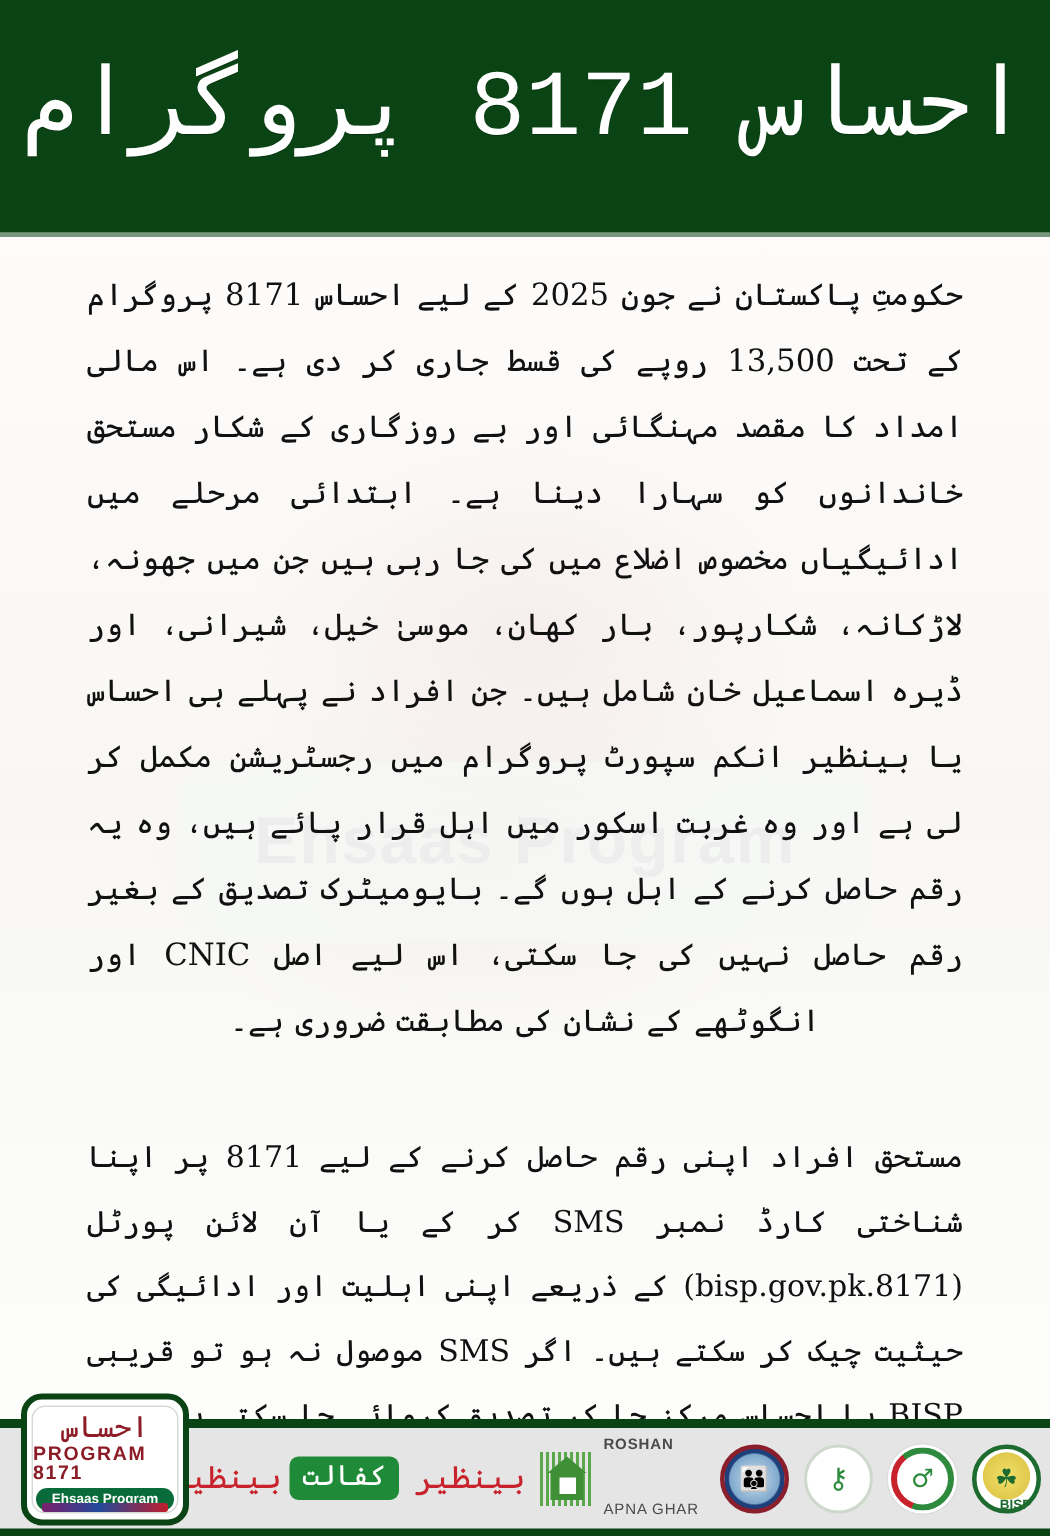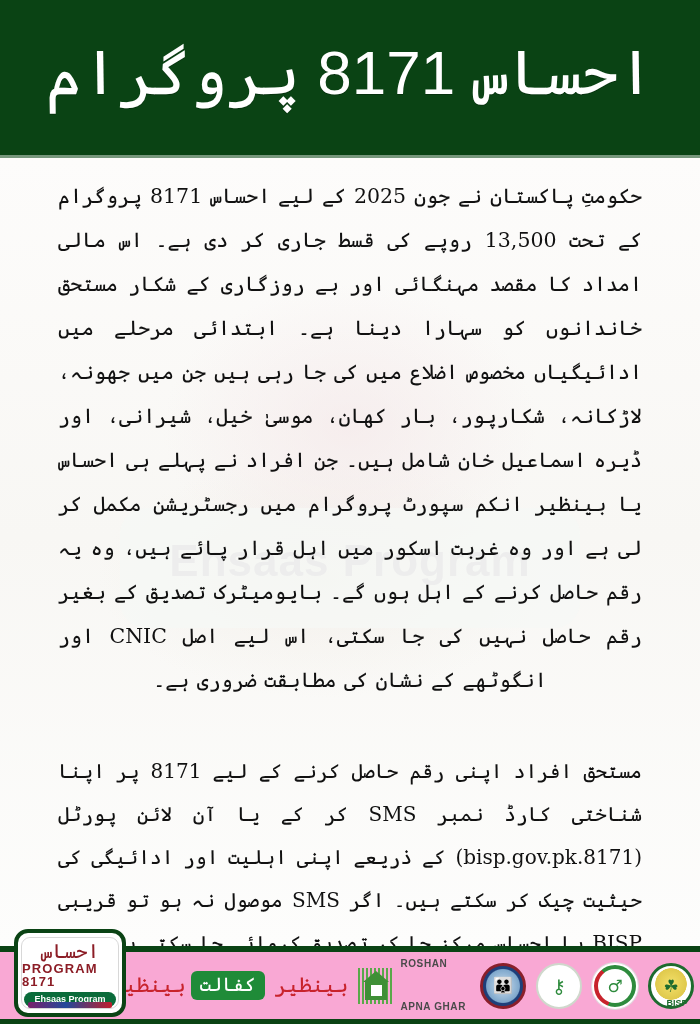--- a/index.html
+++ b/index.html
@@ -32,21 +32,21 @@
     height: 155px;
     background: #0a4314;
     display: flex;
     align-items: center;
     justify-content: center;
     position: relative;
     flex: 0 0 auto;
   }
   .header-banner .title {
     color: #ffffff;
-    font-family: Liberation Sans, sans-serif;
+    font-family: Liberation Mono, monospace;
     font-size: 62px;
     line-height: 1.15;
     font-weight: 400;
     letter-spacing: 0.5px;
     direction: rtl;
     white-space: nowrap;
     text-shadow: 0 1px 0 rgba(0,0,0,0.25);
     padding-bottom: 10px;
   }
   .header-rule {
@@ -111,21 +111,21 @@
   }
   .para-1 { margin-bottom: 0; }
   .para-gap { height: 48px; }
   .para-2 { font-size: 20px; line-height: 43px; }
 
   
   .footer {
     flex: 0 0 auto;
     height: 78px;
     position: relative;
-    background: #f9a8d4;
+    background: #e5e5e5;
     border-top: 6px solid #0a4314;
     border-bottom: 5px solid #0a4314;
     display: flex;
     align-items: center;
     padding: 0 6px 0 150px;
     direction: rtl;
     justify-content: flex-start;
     gap: 10px;
   }
 
@@ -264,21 +264,21 @@
     width: 22px; height: 18px; background: #3f8f36;
   }
   .roshan-win {
     position: absolute; top: 17px; width: 11px; height: 11px;
     background: #ffffff; z-index: 2;
   }
   .roshan-text {
     line-height: 1.05; font-family: "Liberation Sans", sans-serif;
   }
   .roshan-text .l1 { font-size: 10px; font-weight: 700; color: #4a4a4a; letter-spacing: 0.6px; }
-  .roshan-text .l2 { font-size: 10px; font-weight: 700; color: #4a4a4a; letter-spacing: 0.6px; margin-top: 32px; }
+  .roshan-text .l2 { font-size: 10px; font-weight: 400; color: #4a4a4a; letter-spacing: 0.6px; margin-top: 32px; }
 
   
   .pill-yellow {
     background: #f2c313;
     border-radius: 7px;
     padding: 4px 10px 6px 10px;
     direction: rtl;
     font-family: "DejaVu Serif", serif;
     font-size: 17px;
     color: #1a1a1a;

